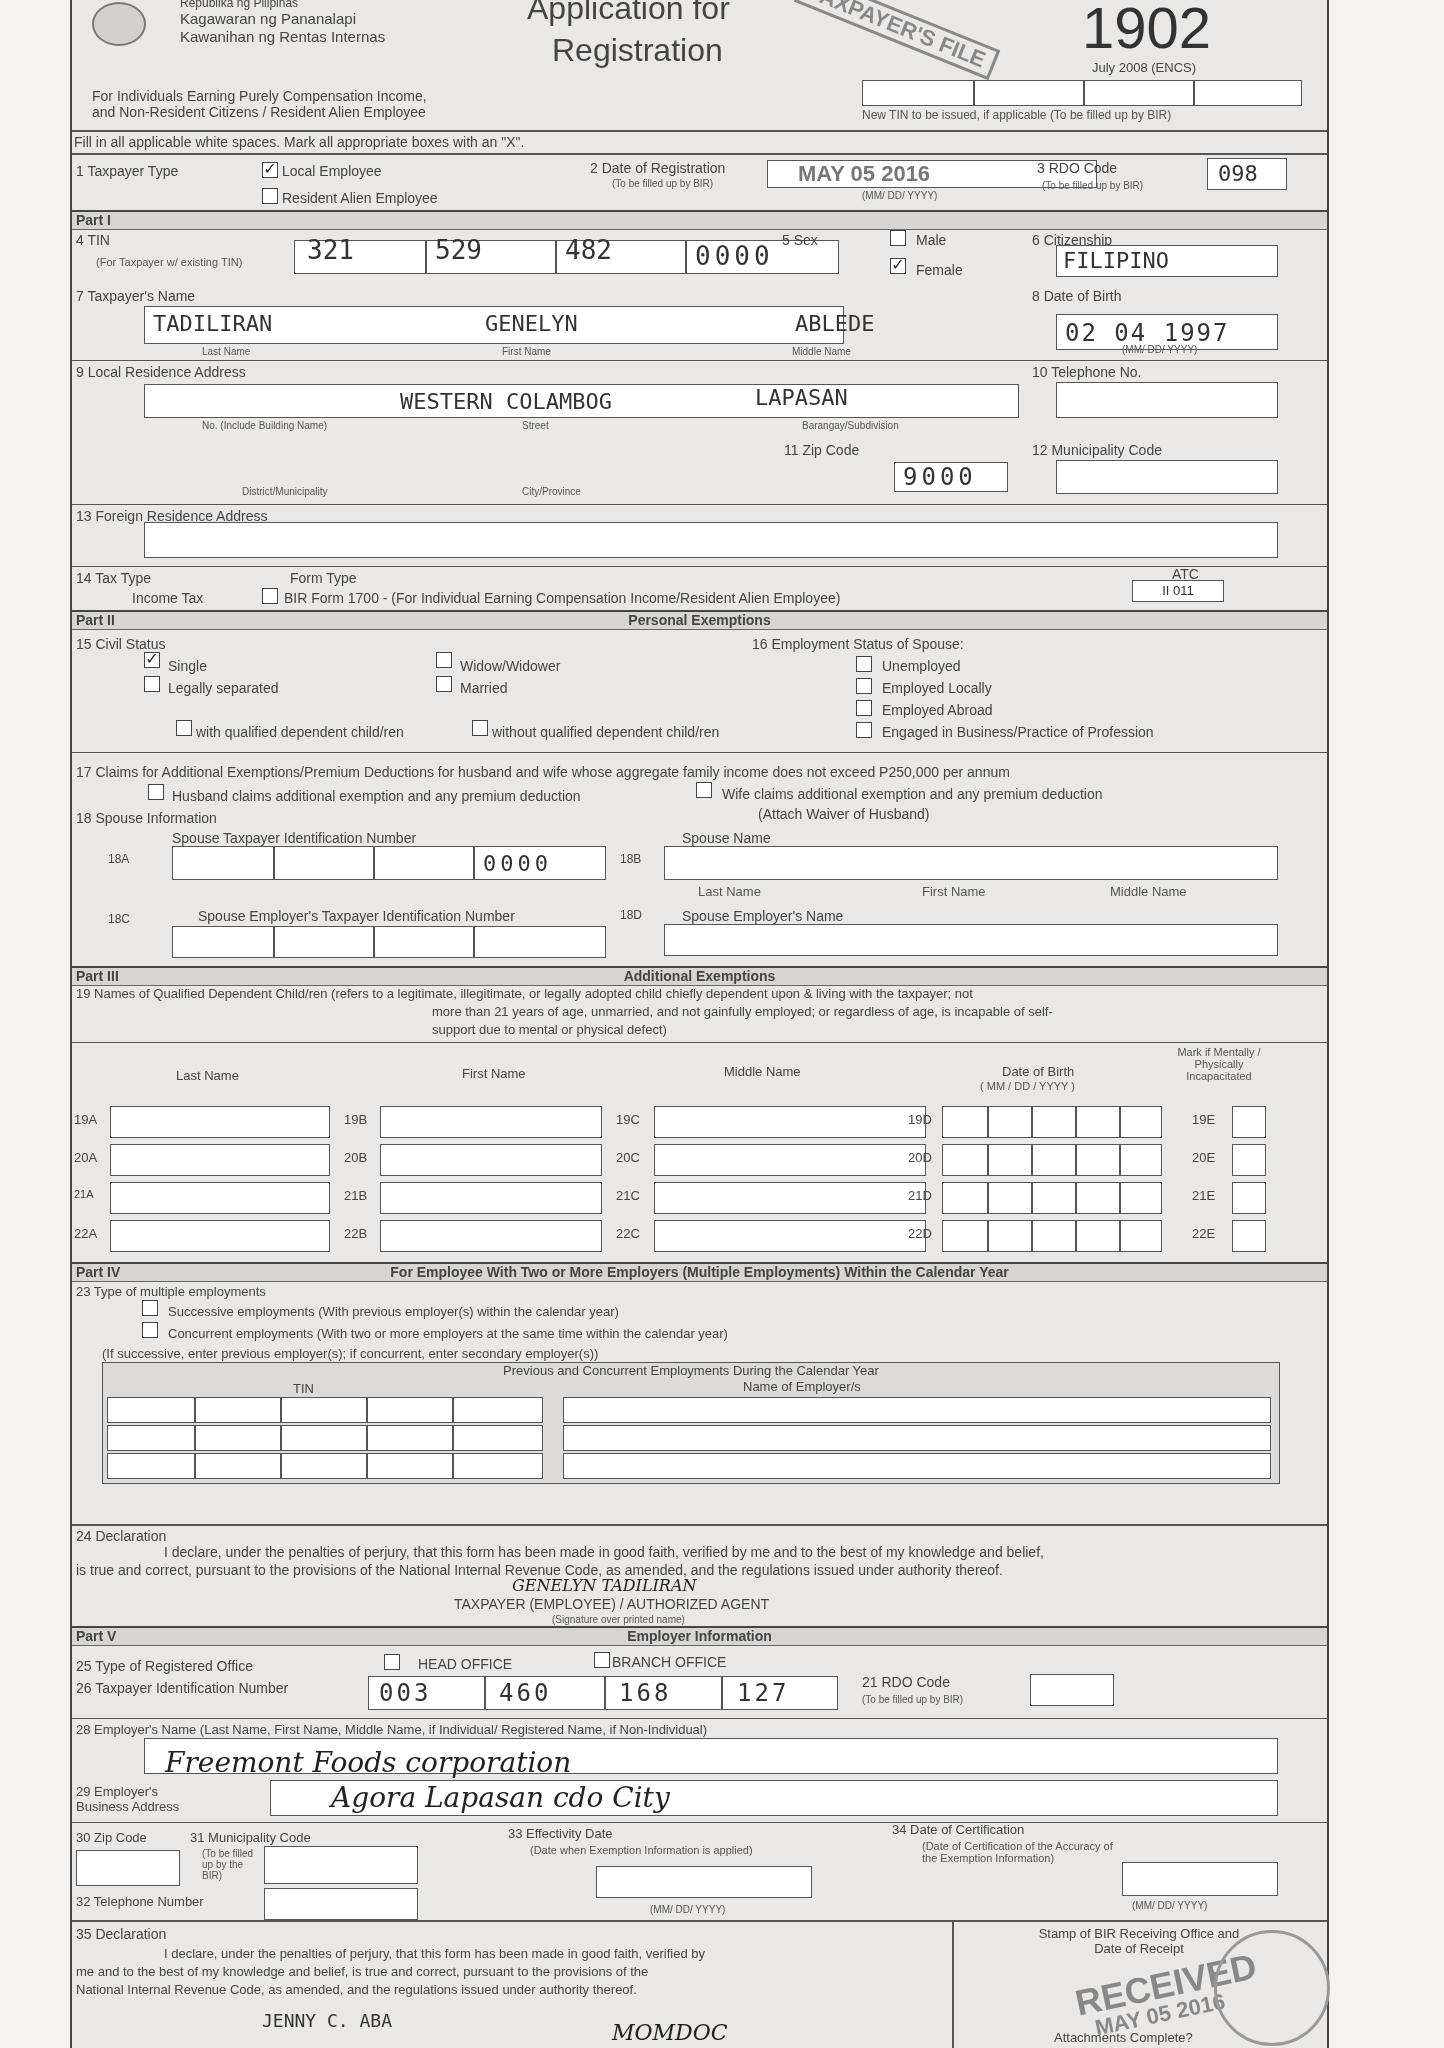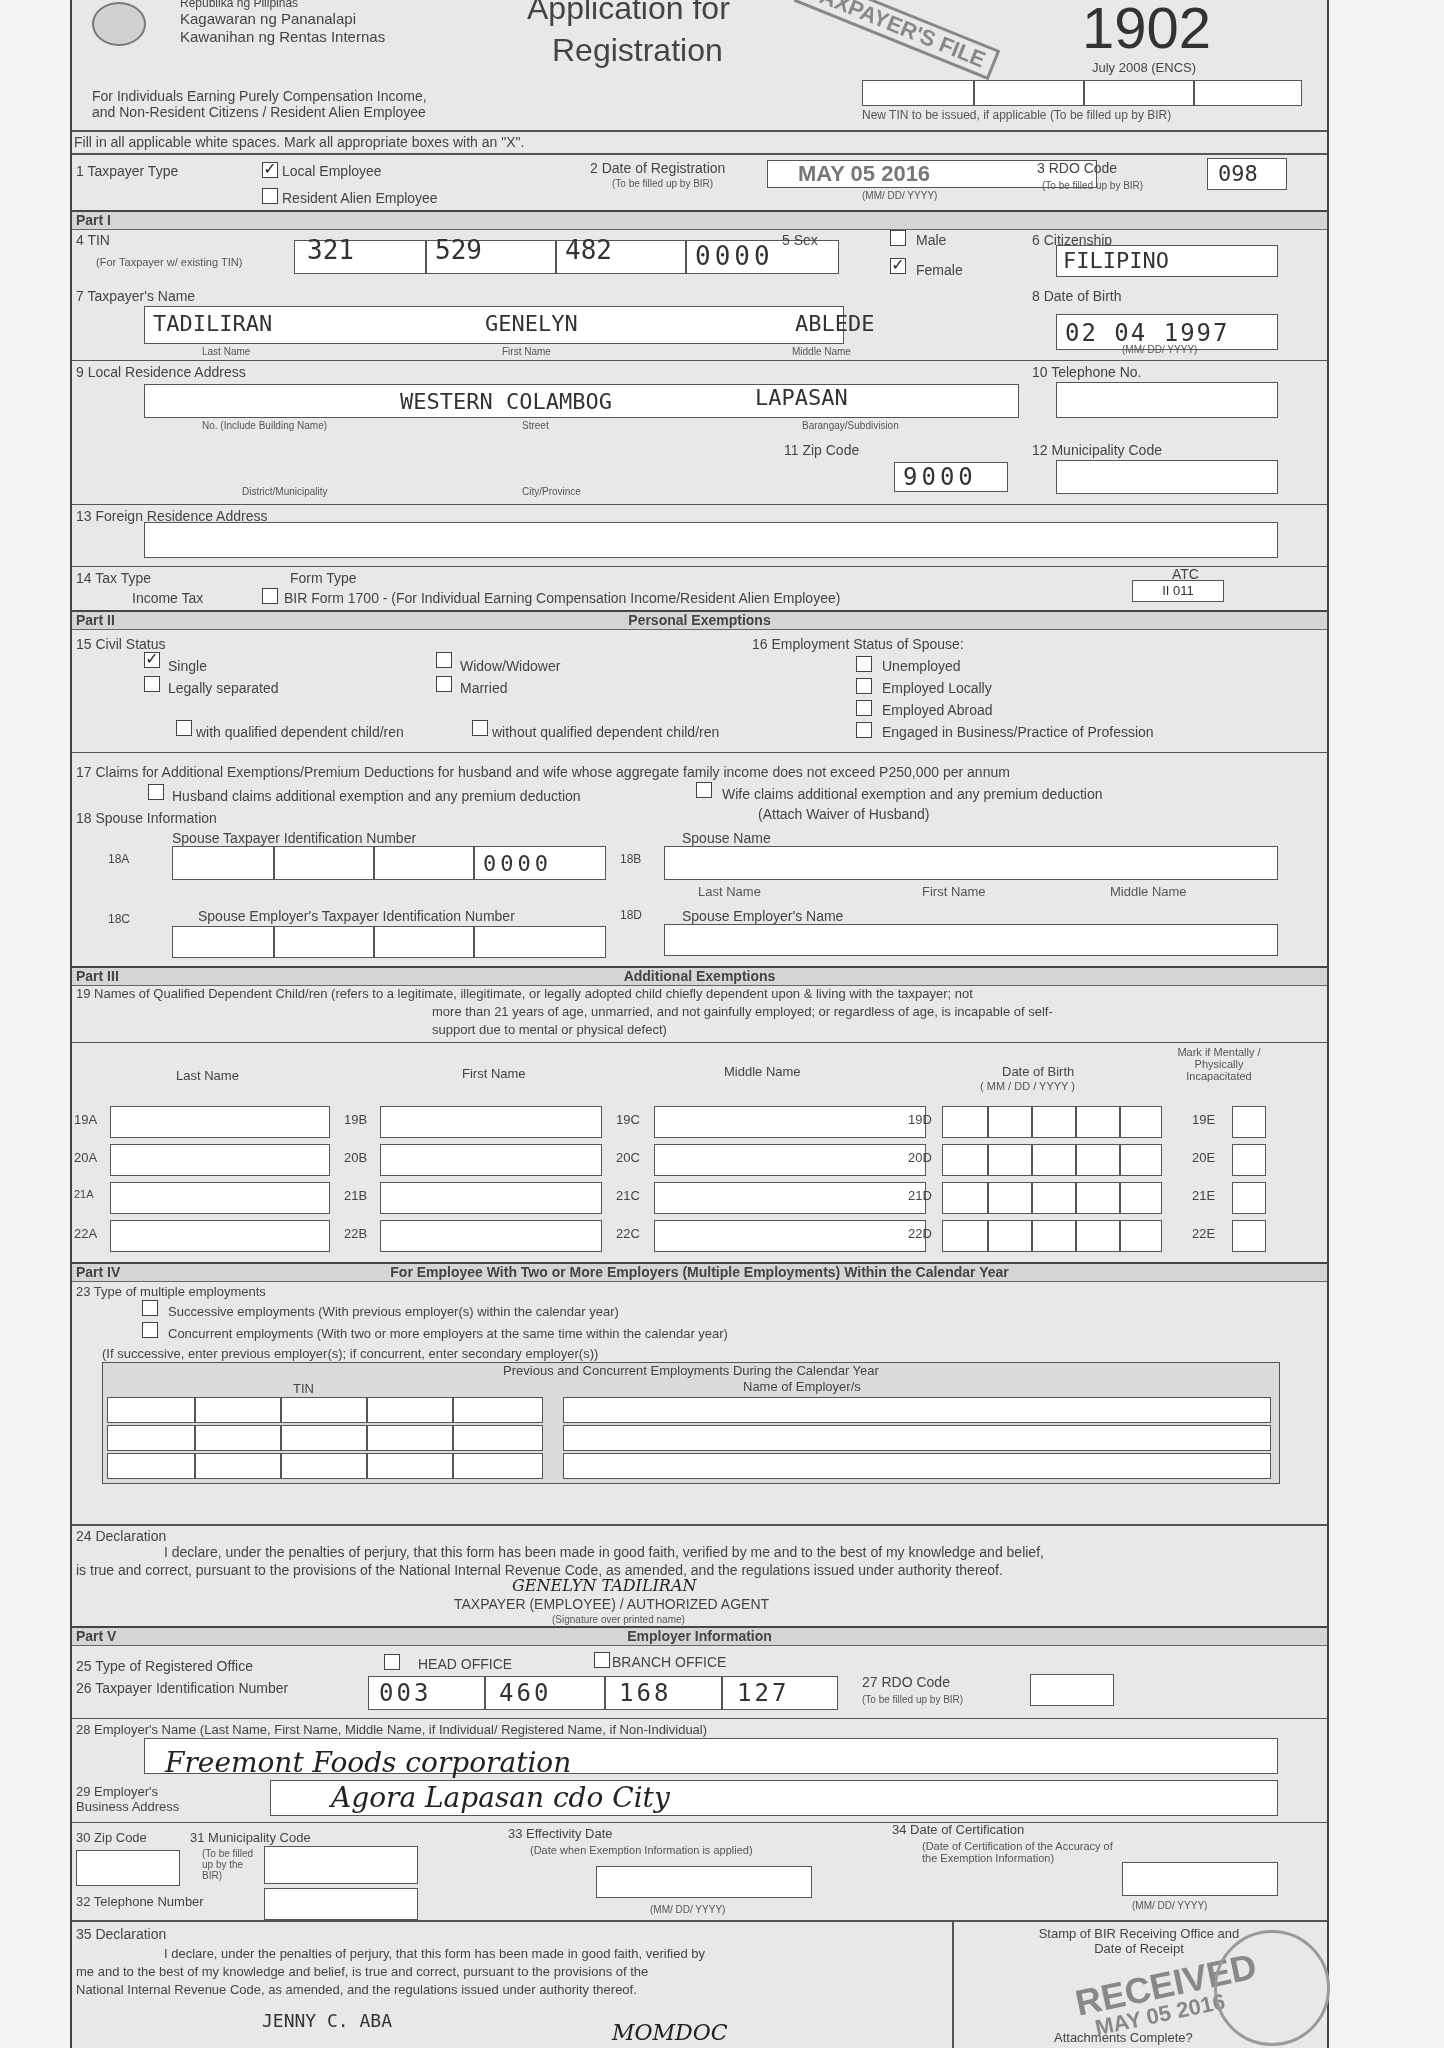--- a/index.html
+++ b/index.html
@@ -358,21 +358,21 @@
   <div class="abs lbl" style="left:4px;top:1680px;">26  Taxpayer Identification Number</div>
   <div class="box" style="left:296px;top:1676px;width:470px;height:34px;">
     <div class="seg" style="left:115px;"></div>
       <div class="seg" style="left:235px;"></div>
       <div class="seg" style="left:352px;"></div>
     <span class="hw" style="position:absolute;left:10px;top:2px;font-size:24px;letter-spacing:3px;">003</span>
     <span class="hw" style="position:absolute;left:130px;top:2px;font-size:24px;letter-spacing:3px;">460</span>
     <span class="hw" style="position:absolute;left:250px;top:2px;font-size:24px;letter-spacing:3px;">168</span>
     <span class="hw" style="position:absolute;left:368px;top:2px;font-size:24px;letter-spacing:3px;">127</span>
   </div>
-  <div class="abs lbl" style="left:790px;top:1674px;">27  RDO Code</div>
+  <div class="abs lbl" style="left:790px;top:1674px;">21  RDO Code</div>
   <div class="abs xs" style="left:790px;top:1694px;">(To be filled up by BIR)</div>
   <div class="box" style="left:958px;top:1674px;width:84px;height:32px;"></div>
 
   <div class="hline" style="left:0;top:1718px;width:1255px;height:1px;"></div>
   <div class="abs lbl" style="left:4px;top:1722px;font-size:13px;">28  Employer's Name (Last Name, First Name, Middle Name, if Individual/ Registered Name, if Non-Individual)</div>
   <div class="box" style="left:72px;top:1738px;width:1134px;height:36px;">
     <span class="hw2" style="position:absolute;left:20px;top:7px;font-size:28px;text-align:center;">Freemont Foods corporation</span>
   </div>
 
   <div class="abs lbl" style="left:4px;top:1784px;width:130px;font-size:13px;">29  Employer's Business Address</div>

